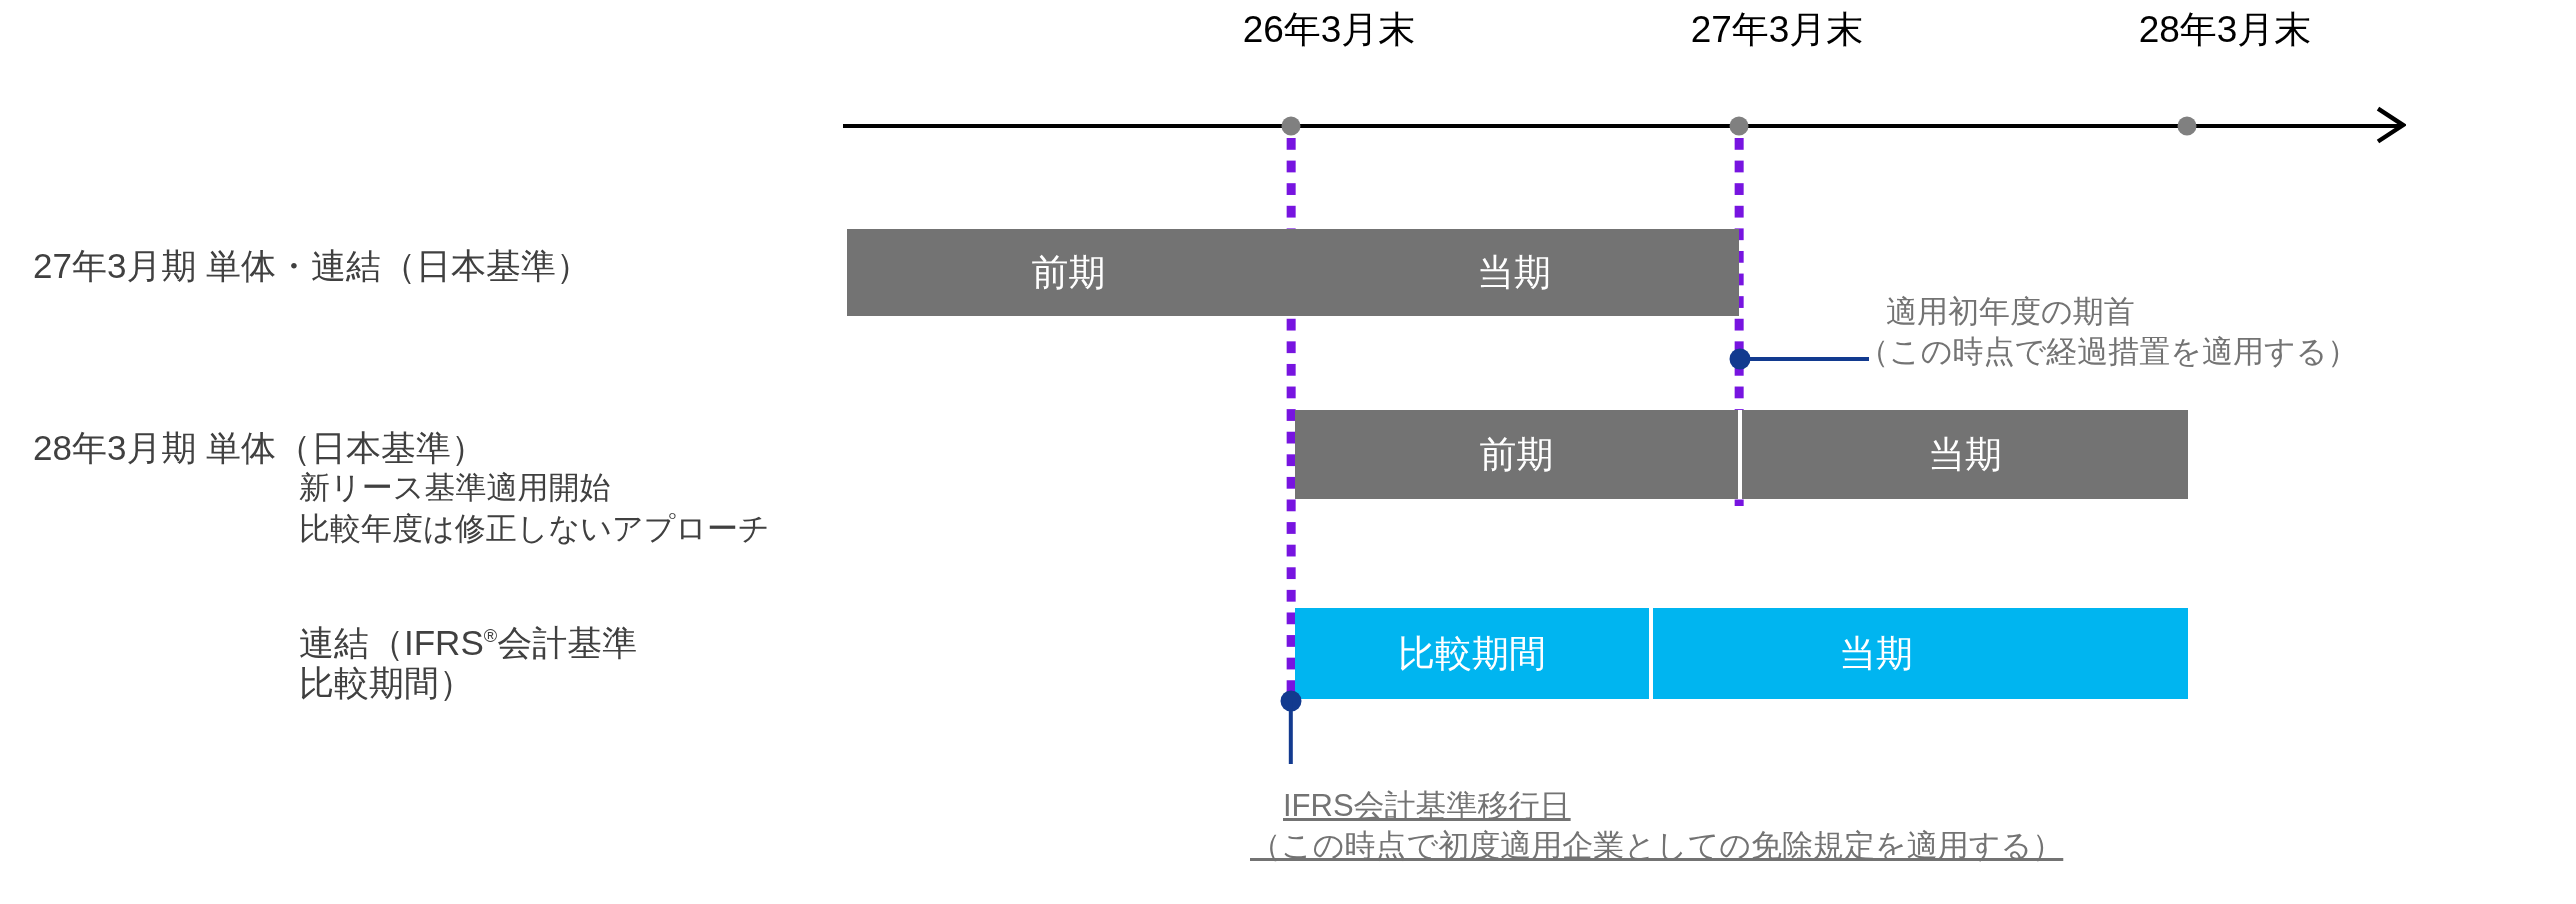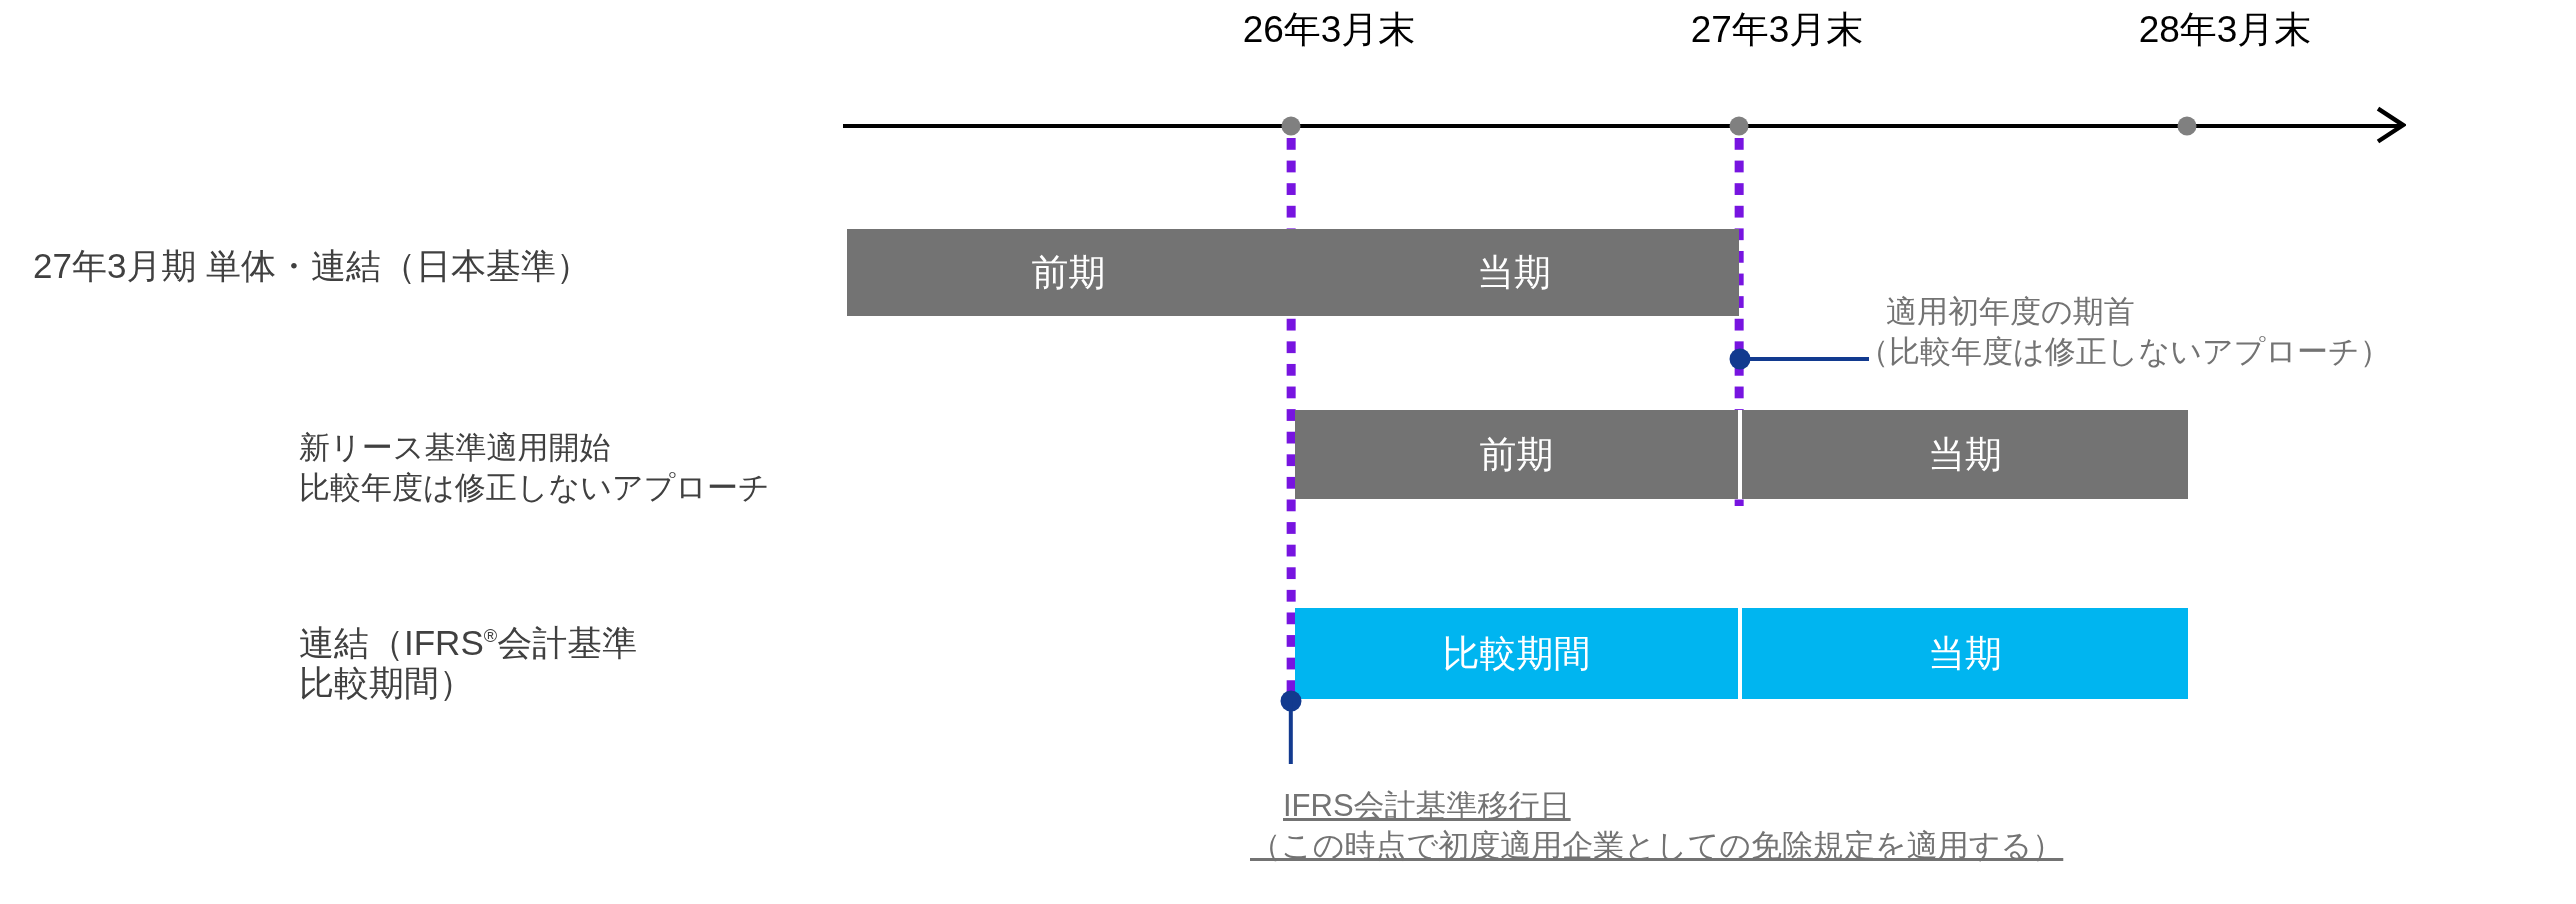--- a/index.html
+++ b/index.html
@@ -168,39 +168,40 @@
   </div>
   <div class="bar bar-blue" style="left:847px; top:229px; width:892px; height:87px;">
     <div class="seg" style="width:443px;">前期</div>
     <div class="seg" style="width:448px;">当期</div>
   </div>
 
   <div class="anno-dot" style="left:1740px; top:359px;"></div>
   <div class="anno-line-h" style="left:1740px; top:357px; width:129px;"></div>
   <div class="anno" style="left:1858px; top:292px;">
     <div style="padding-left:28px;">適用初年度の期首</div>
-    <div>（比較年度は修正しないアプローチ）</div>
+    <div>（この時点で経過措置を適用する）</div>
   </div>
 
   <div class="row-label" style="left:33px; top:428px;">
+    <span class="main">28年3月期  単体（日本基準）</span>
     <span class="sub" style="padding-left:266px;">新リース基準適用開始</span>
     <span class="sub" style="padding-left:266px;">比較年度は修正しないアプローチ</span>
   </div>
   <div class="bar bar-blue" style="left:1295px; top:410px; width:893px; height:89px;">
     <div class="seg" style="width:443px;">前期</div>
     <div class="divider"></div>
     <div class="seg" style="width:445px;">当期</div>
   </div>
 
   <div class="row-label" style="left:299px; top:623px;">
     <div><span>連結（IFRS</span><span class="sup-r">®</span><span>会計基準</span></div>
     <div>比較期間）</div>
   </div>
   <div class="bar bar-cyan" style="left:1295px; top:608px; width:893px; height:91px;">
-    <div class="seg" style="width:443px;">比較期間</div>
+    <div class="seg" style="width:354px;">比較期間</div>
     <div class="divider"></div>
     <div class="seg" style="width:445px;">当期</div>
   </div>
 
   <div class="anno-dot" style="left:1291px; top:701px;"></div>
   <div class="anno-line-v" style="left:1291px; top:701px; height:63px;"></div>
   <div class="anno" style="left:1250px; top:786px;text-decoration:underline;">
     <div style="padding-left:33px;">IFRS会計基準移行日</div>
     <div>（この時点で初度適用企業としての免除規定を適用する）</div>
   </div>

